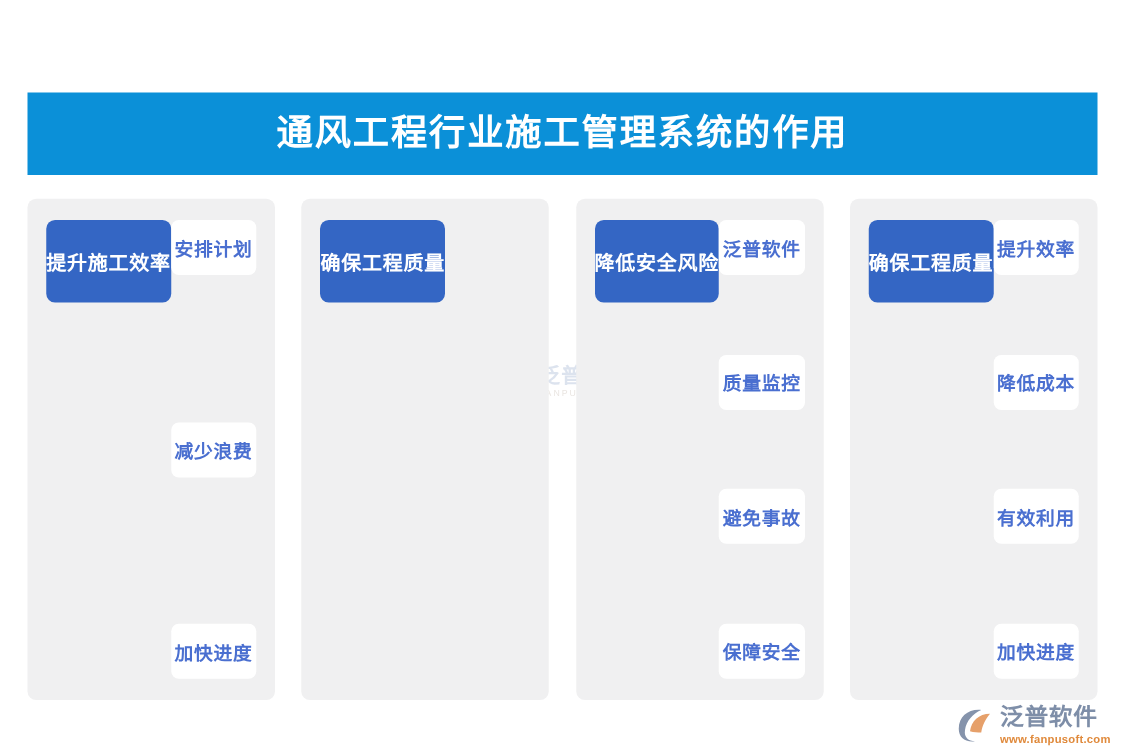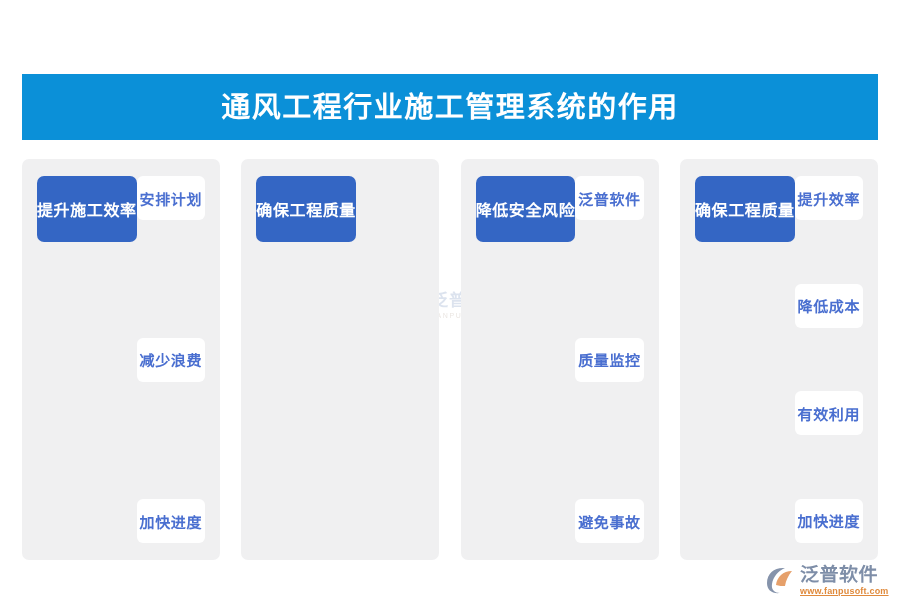--- a/index.html
+++ b/index.html
@@ -174,21 +174,20 @@
     letter-spacing: 0.5px;
     line-height: 1.05;
   }
   #brand-logo .logo-url {
     font-size: 9px;
     font-weight: bold;
     color: #e08a3c;
     letter-spacing: 0.2px;
     line-height: 1.2;
     margin-top: 1px;
-    text-decoration: underline;
   }
 </style>
 </head>
 <body>
 
 <div id="page">
 
   <div id="banner">
     <div id="banner-title">通风工程行业施工管理系统的作用</div>
   </div>
@@ -238,20 +237,23 @@
       <div class="col-items">
         <div class="item-card">
           <span class="item-label">泛普软件</span>
         </div>
         <div class="item-card">
           <span class="item-label">质量监控</span>
         </div>
         <div class="item-card">
           <span class="item-label">避免事故</span>
         </div>
+        <div class="item-card">
+          <span class="item-label">保障安全</span>
+        </div>
       </div>
     </div>
 
     <div class="column">
       <div class="col-header">
         <span class="col-header-label">确保工程质量</span>
       </div>
       <div class="col-items">
         <div class="item-card">
           <span class="item-label">提升效率</span>

